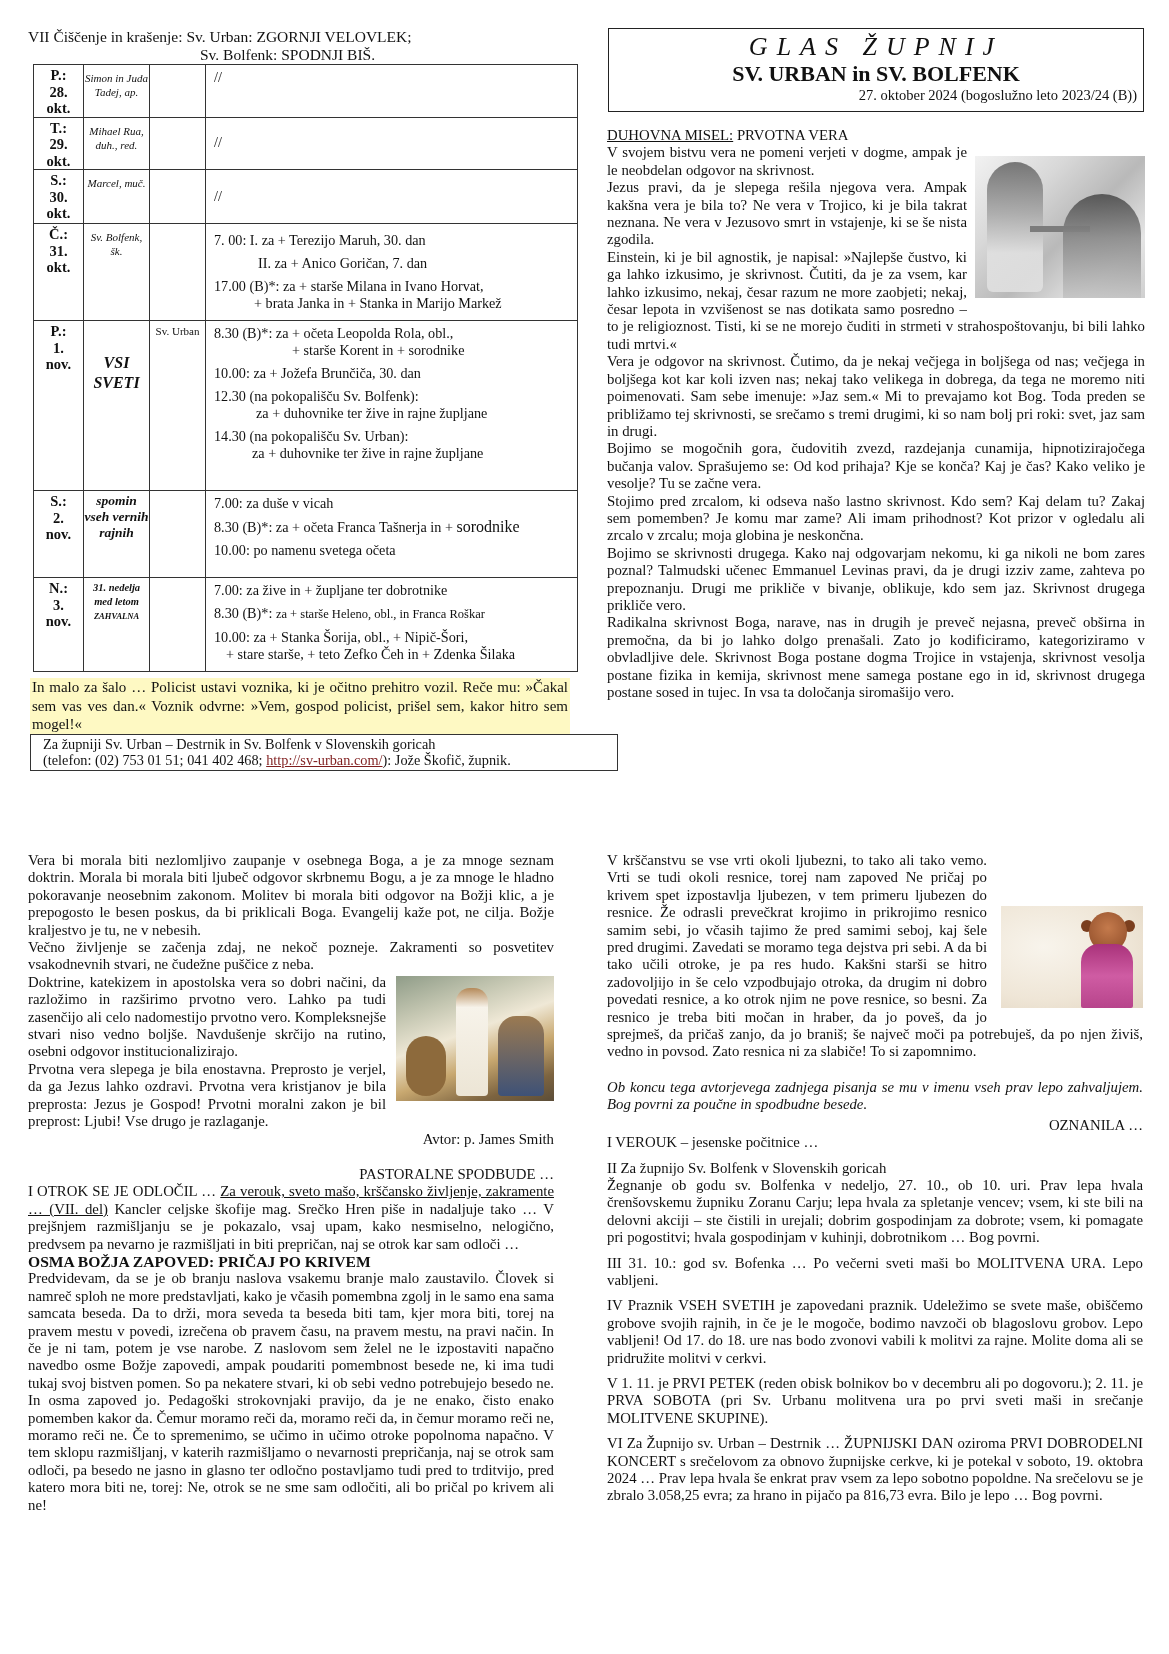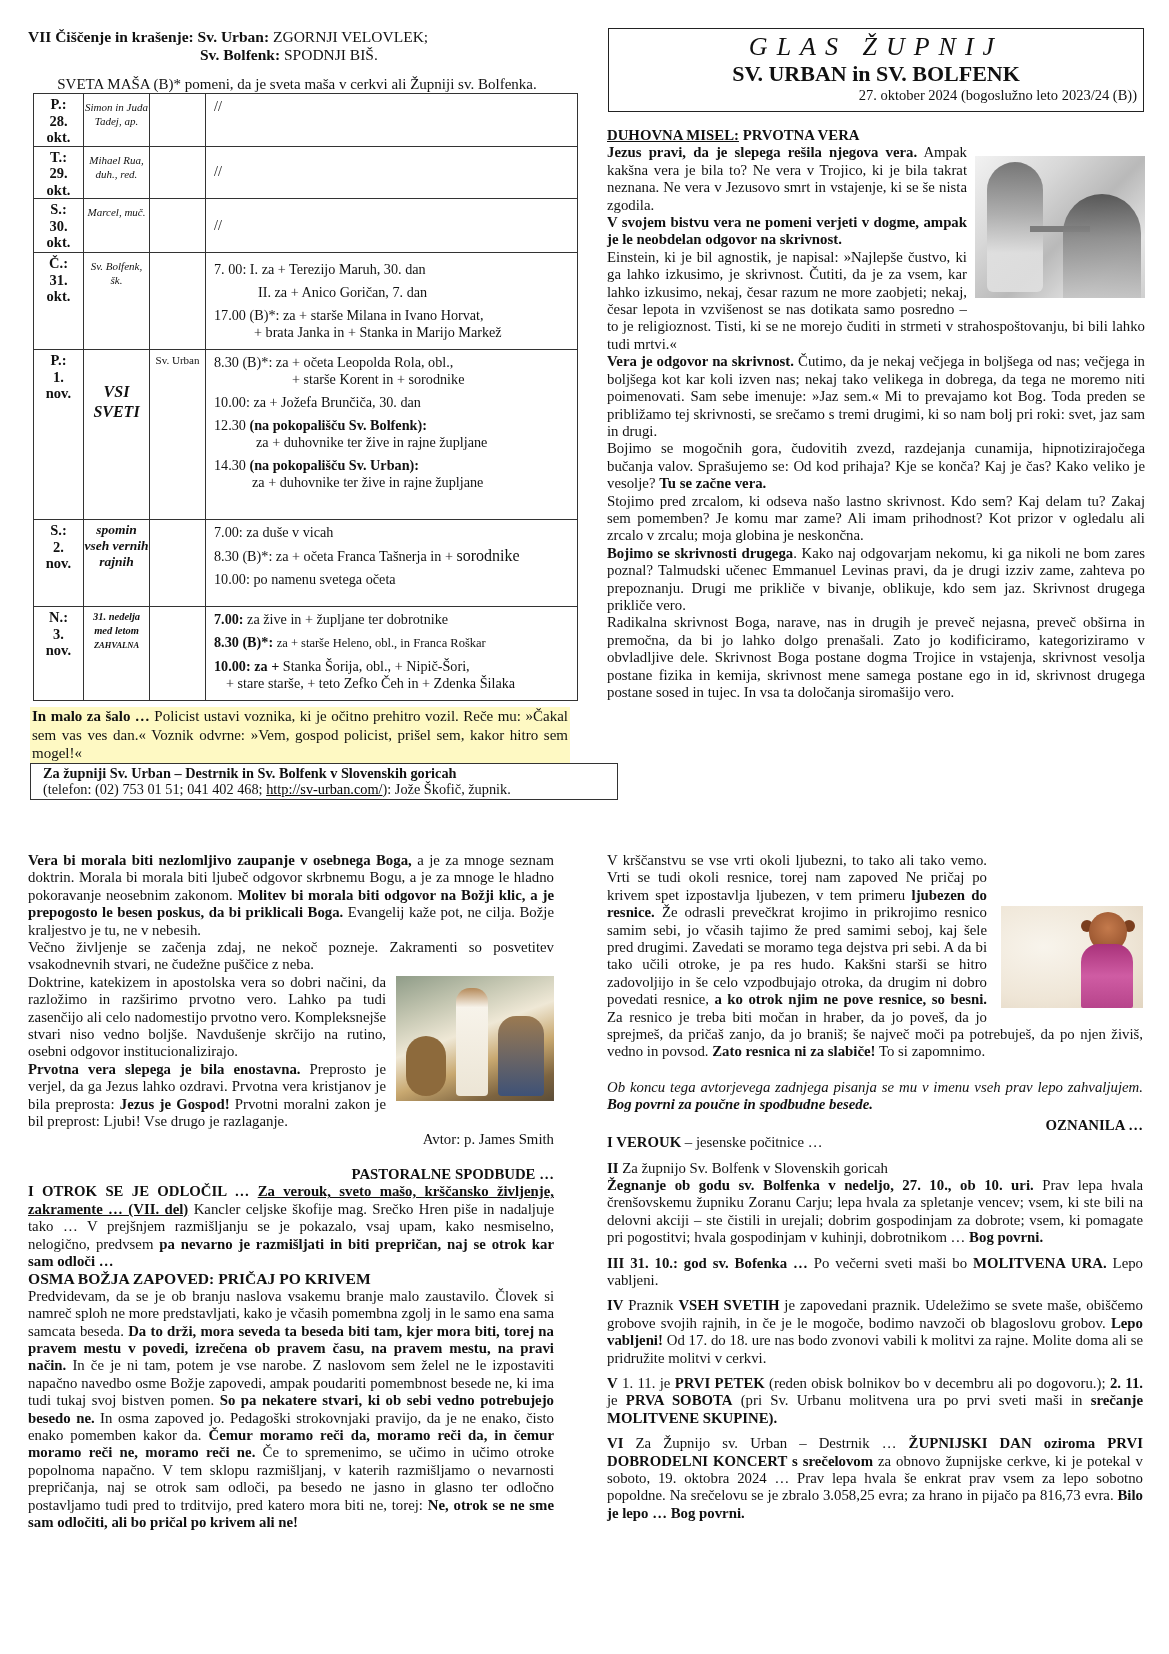--- a/index.html
+++ b/index.html
@@ -1,18 +1,18 @@
 <!DOCTYPE html>
 <html><head>
 <meta charset="utf-8">
 <style>
   * { box-sizing: border-box; margin: 0; padding: 0; }
   html, body { width: 1169px; height: 1654px; background: #ffffff; overflow: hidden; }
   body { font-family: "Liberation Serif", "DejaVu Serif", serif; color: #111; font-size: 14.6px; line-height: 17.2px; position: relative; }
-  b, .b { font-weight: bold; }
+  b, .b { font-weight: normal; }
   i, .i { font-style: italic; }
   u { text-decoration: underline; }
   .just { text-align: justify; }
   .abs { position: absolute; }
 
   
   #tl { left: 28px; top: 28px; width: 538px; }
   .clean-title { font-size: 15.5px; line-height: 18px; }
   .clean-title .l2 { padding-left: 172px; display: block; }
   .mass-note { text-align: center; font-size: 15px; margin-top: 12px; line-height: 17px; }
@@ -24,21 +24,21 @@
   td.masses { padding: 4px 4px 2px 8px; font-size: 14.2px; line-height: 17px; }
   .mline { margin-bottom: 6px; }
   .mline .ind { display: block; padding-left: 44px; }
   .mline .ind2 { display: block; padding-left: 40px; }
   .big-saint { font-size: 16px; line-height: 20px; font-weight: bold; font-style: italic; margin-top: 26px; }
   .mid-saint { font-size: 13.5px; line-height: 16px; font-weight: bold; font-style: italic; }
   .small-saint { font-size: 10.5px; line-height: 14px; font-weight: bold; font-style: italic; }
   .small-caps { font-size: 8.5px; font-weight: bold; font-style: italic; }
   .joke { margin-top: 6px; width: 540px; margin-left: 2px; background: #fef9c3; padding: 0 2px; font-size: 15px; line-height: 18.5px; }
   .contact { width: 588px; margin-left: 2px; border: 1.5px solid #333; padding: 1px 12px; font-size: 14.3px; line-height: 16.5px; }
-  .contact a { color: #000000; text-decoration: underline; }
+  .contact a { color: #7f1d1d; text-decoration: underline; }
 
   
   #mast { left: 608px; top: 28px; width: 536px; height: 84px; border: 1.5px solid #222; text-align: center; }
   .mast-title { font-size: 26px; line-height: 30px; font-weight: normal; font-style: italic; letter-spacing: 9px; margin-top: 3px; }
   .mast-sub { font-size: 22px; line-height: 24px; font-weight: bold; }
   .mast-date { font-size: 14.5px; text-align: right; padding-right: 6px; line-height: 18px; }
 
   
   #dm { left: 607px; top: 127px; width: 538px; font-size: 14.8px; line-height: 17.4px; }
   .img-jesus { float: right; width: 170px; height: 142px; margin: 12px 0 4px 8px; background: linear-gradient(135deg, #f2f2f2 0%, #d8d8d8 30%, #b9b9b9 55%, #e5e5e5 80%, #cfcfcf 100%); position: relative; overflow: hidden; }
@@ -67,21 +67,20 @@
   .para-gap { margin-top: 8px; }
 </style>
 </head>
 <body>
 
 <div id="tl" class="abs">
   <div class="clean-title">
     <b>VII Čiščenje in krašenje: Sv. Urban:</b><span> ZGORNJI VELOVLEK;</span>
     <span class="l2"><b>Sv. Bolfenk:</b><span> SPODNJI BIŠ.</span></span>
   </div>
-  <div class="mass-note">SVETA MAŠA (B)* pomeni, da je sveta maša v cerkvi ali Župniji sv. Bolfenka.</div>
 
   <table class="sched">
 
     <tbody>
         <tr style="height:50px">
       <td class="day"><span>P.:</span><br><span>28.</span><br><span>okt.</span></td>
       <td class="saint">Simon in Juda Tadej, ap.</td>
       <td class="place"></td>
       <td class="masses">
             <div class="mline">//</div>
@@ -174,22 +173,22 @@
   <div class="mast-date">27. oktober 2024 (bogoslužno leto 2023/24 (B))</div>
 </div>
 
 <div id="dm" class="abs just">
   <div><b><u>DUHOVNA MISEL:</u><span> PRVOTNA VERA</span></b></div>
   <div class="img-jesus">
     <div class="fig1"></div>
       <div class="sea"></div>
       <div class="fig2"></div>
   </div>
+  <p class="dm-p"><b>V svojem bistvu vera ne pomeni verjeti v dogme, ampak je le neobdelan odgovor na skrivnost.</b></p>
   <p class="dm-p"><b>Jezus pravi, da je slepega rešila njegova vera.</b><span> Ampak kakšna vera je bila to? Ne vera v Trojico, ki je bila takrat neznana. Ne vera v Jezusovo smrt in vstajenje, ki se še nista zgodila.</span></p>
-  <p class="dm-p"><b>V svojem bistvu vera ne pomeni verjeti v dogme, ampak je le neobdelan odgovor na skrivnost.</b></p>
   <p class="dm-p">Einstein, ki je bil agnostik, je napisal: »Najlepše čustvo, ki ga lahko izkusimo, je skrivnost. Čutiti, da je za vsem, kar lahko izkusimo, nekaj, česar razum ne more zaobjeti; nekaj, česar lepota in vzvišenost se nas dotikata samo posredno – to je religioznost. Tisti, ki se ne morejo čuditi in strmeti v strahospoštovanju, bi bili lahko tudi mrtvi.«</p>
   <p class="dm-p"><b>Vera je odgovor na skrivnost.</b><span> Čutimo, da je nekaj večjega in boljšega od nas; večjega in boljšega kot kar koli izven nas; nekaj tako velikega in dobrega, da tega ne moremo niti poimenovati. Sam sebe imenuje: »Jaz sem.« Mi to prevajamo kot Bog. Toda preden se približamo tej skrivnosti, se srečamo s tremi drugimi, ki so nam bolj pri roki: svet, jaz sam in drugi.</span></p>
   <p class="dm-p"><span>Bojimo se mogočnih gora, čudovitih zvezd, razdejanja cunamija, hipnotizirajočega bučanja valov. Sprašujemo se: Od kod prihaja? Kje se konča? Kaj je čas? Kako veliko je vesolje? </span><b>Tu se začne vera.</b></p>
   <p class="dm-p">Stojimo pred zrcalom, ki odseva našo lastno skrivnost. Kdo sem? Kaj delam tu? Zakaj sem pomemben? Je komu mar zame? Ali imam prihodnost? Kot prizor v ogledalu ali zrcalo v zrcalu; moja globina je neskončna.</p>
   <p class="dm-p"><b>Bojimo se skrivnosti drugega</b><span>. Kako naj odgovarjam nekomu, ki ga nikoli ne bom zares poznal? Talmudski učenec Emmanuel Levinas pravi, da je drugi izziv zame, zahteva po prepoznanju. Drugi me prikliče v bivanje, oblikuje, kdo sem jaz. Skrivnost drugega prikliče vero.</span></p>
   <p class="dm-p">Radikalna skrivnost Boga, narave, nas in drugih je preveč nejasna, preveč obširna in premočna, da bi jo lahko dolgo prenašali. Zato jo kodificiramo, kategoriziramo v obvladljive dele. Skrivnost Boga postane dogma Trojice in vstajenja, skrivnost vesolja postane fizika in kemija, skrivnost mene samega postane ego in id, skrivnost drugega postane sosed in tujec. In vsa ta določanja siromašijo vero.</p>
 </div>
 
 <div id="bl" class="abs just">
   <p><b>Vera bi morala biti nezlomljivo zaupanje v osebnega Boga,</b><span> a je za mnoge seznam doktrin. Morala bi morala biti ljubeč odgovor skrbnemu Bogu, a je za mnoge le hladno pokoravanje neosebnim zakonom. </span><b>Molitev bi morala biti odgovor na Božji klic, a je prepogosto le besen poskus, da bi priklicali Boga.</b><span> Evangelij kaže pot, ne cilja. Božje kraljestvo je tu, ne v nebesih.</span></p>

